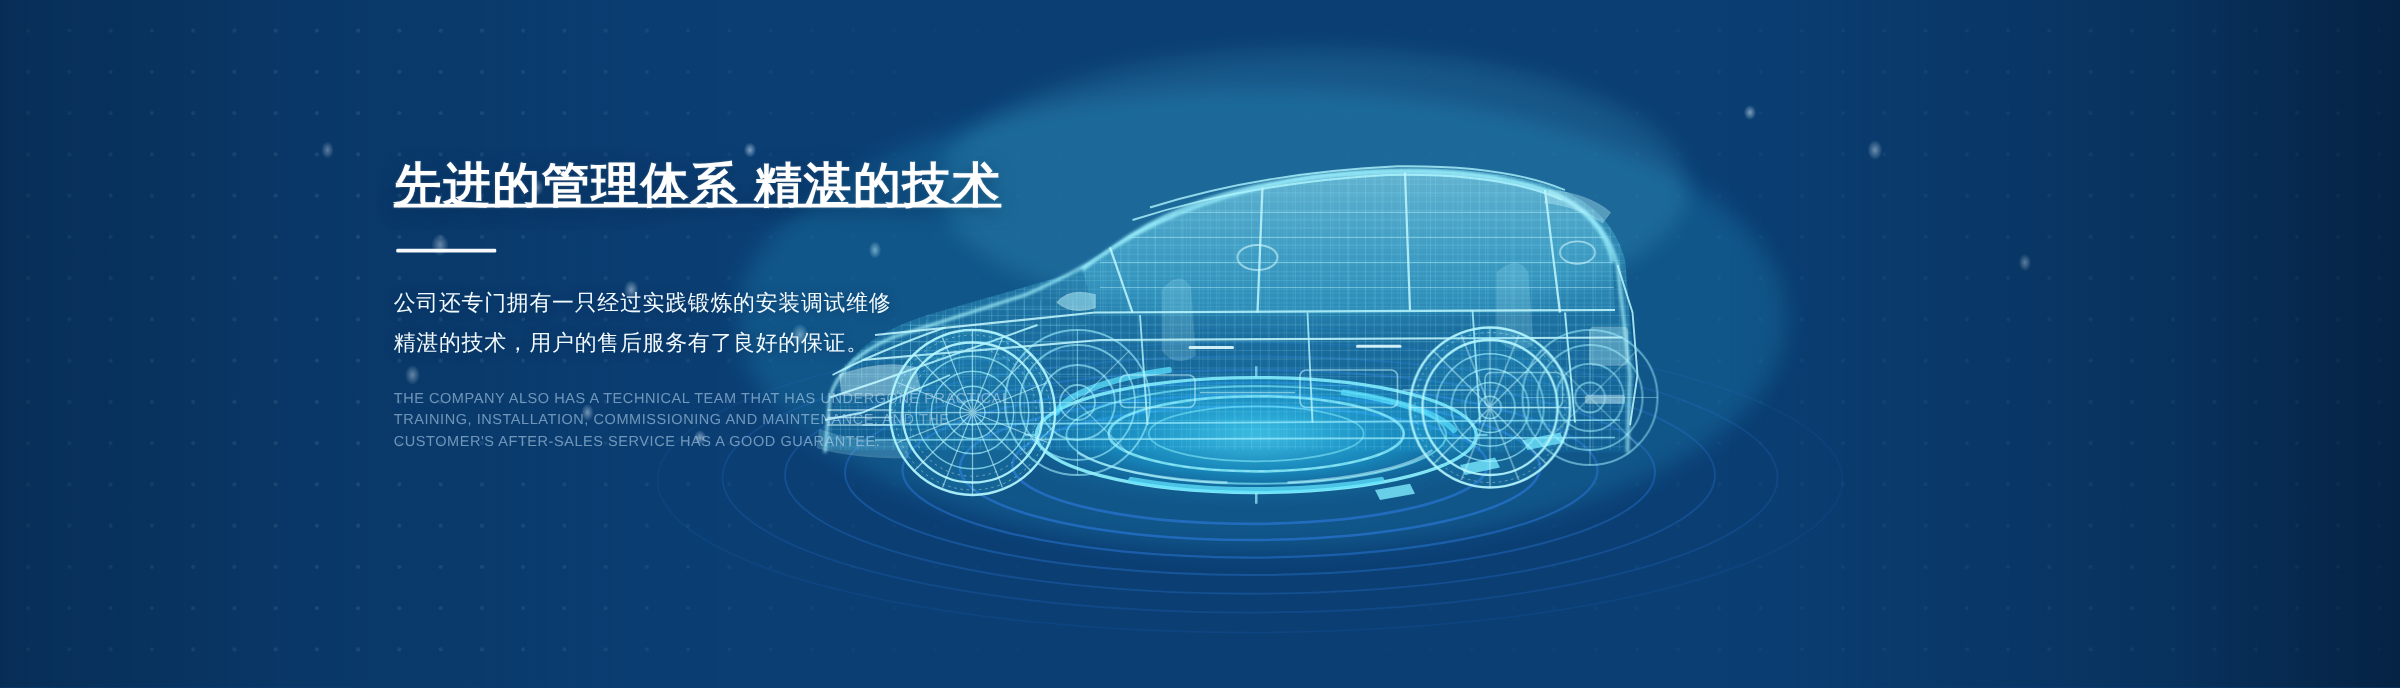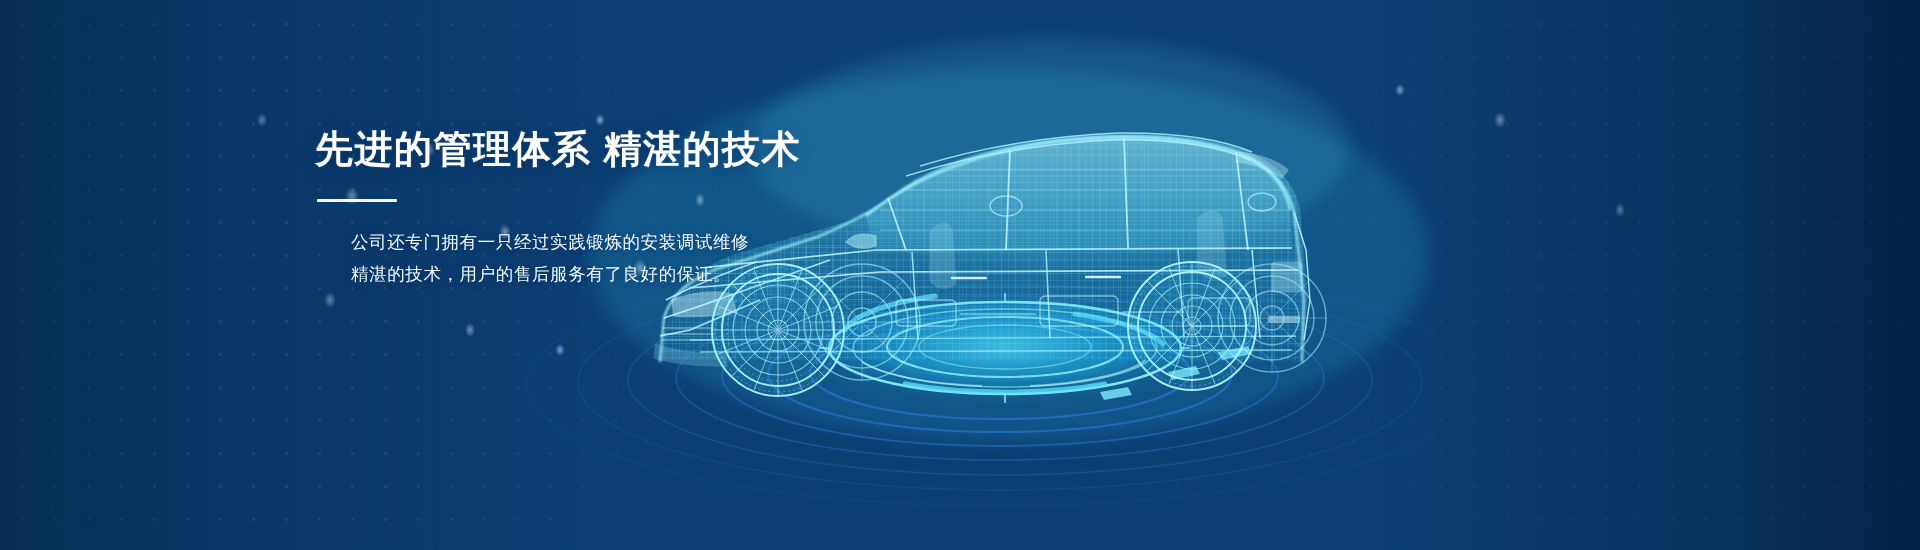--- a/index.html
+++ b/index.html
@@ -33,25 +33,26 @@
   .sparkles{ position:absolute; inset:0; z-index:3; pointer-events:none; }
 
   .artwork{ position:absolute; left:0; top:0; width:1920px; height:550px; z-index:4; pointer-events:none; }
 
   .copy{ position:absolute; left:315px; top:128px; z-index:7; width:640px; }
 
   .headline{
     font-size:38px; font-weight:700; color:#ffffff; letter-spacing:1.5px;
     line-height:1.15; white-space:nowrap;
     text-shadow:0 2px 14px rgba(3,40,80,0.55), 0 0 2px rgba(255,255,255,0.25);
+    text-decoration:underline;
   }
   .rule{ width:80px; height:3px; background:#ffffff; margin:27px 0 0 2px; border-radius:1px; opacity:.97; }
 
   .lede{ margin-top:24px; font-size:17.5px; line-height:32px; color:#f2fbff; letter-spacing:.6px;
-         text-shadow:0 1px 8px rgba(3,40,80,0.5);margin-left:36px; }
+         text-shadow:0 1px 8px rgba(3,40,80,0.5); }
   .lede div{ white-space:nowrap; }
 
   .sub{ margin-top:20px; font-size:11.6px; line-height:17.5px; letter-spacing:.45px;
         color:rgba(190,222,245,0.56); text-transform:uppercase; }
   .sub div{ white-space:nowrap; }
 </style>
 </head>
 <body>
 
 <div class="banner">
@@ -350,15 +351,20 @@
     <ellipse cx="1050" cy="150" rx="300" ry="110" fill="#63e3ff" opacity=".14" filter="url(#blurBig)"></ellipse>
   </svg>
 
   <div class="copy">
     <div class="headline">先进的管理体系 精湛的技术</div>
     <div class="rule"></div>
     <div class="lede">
       <div>公司还专门拥有一只经过实践锻炼的安装调试维修</div>
       <div>精湛的技术，用户的售后服务有了良好的保证。</div>
     </div>
+    <div class="sub">
+      <div>THE COMPANY ALSO HAS A TECHNICAL TEAM THAT HAS UNDERGONE PRACTICAL</div>
+      <div>TRAINING, INSTALLATION, COMMISSIONING AND MAINTENANCE, AND THE</div>
+      <div>CUSTOMER'S AFTER-SALES SERVICE HAS A GOOD GUARANTEE.</div>
+    </div>
   </div>
 
 </div>
 
 </body></html>

